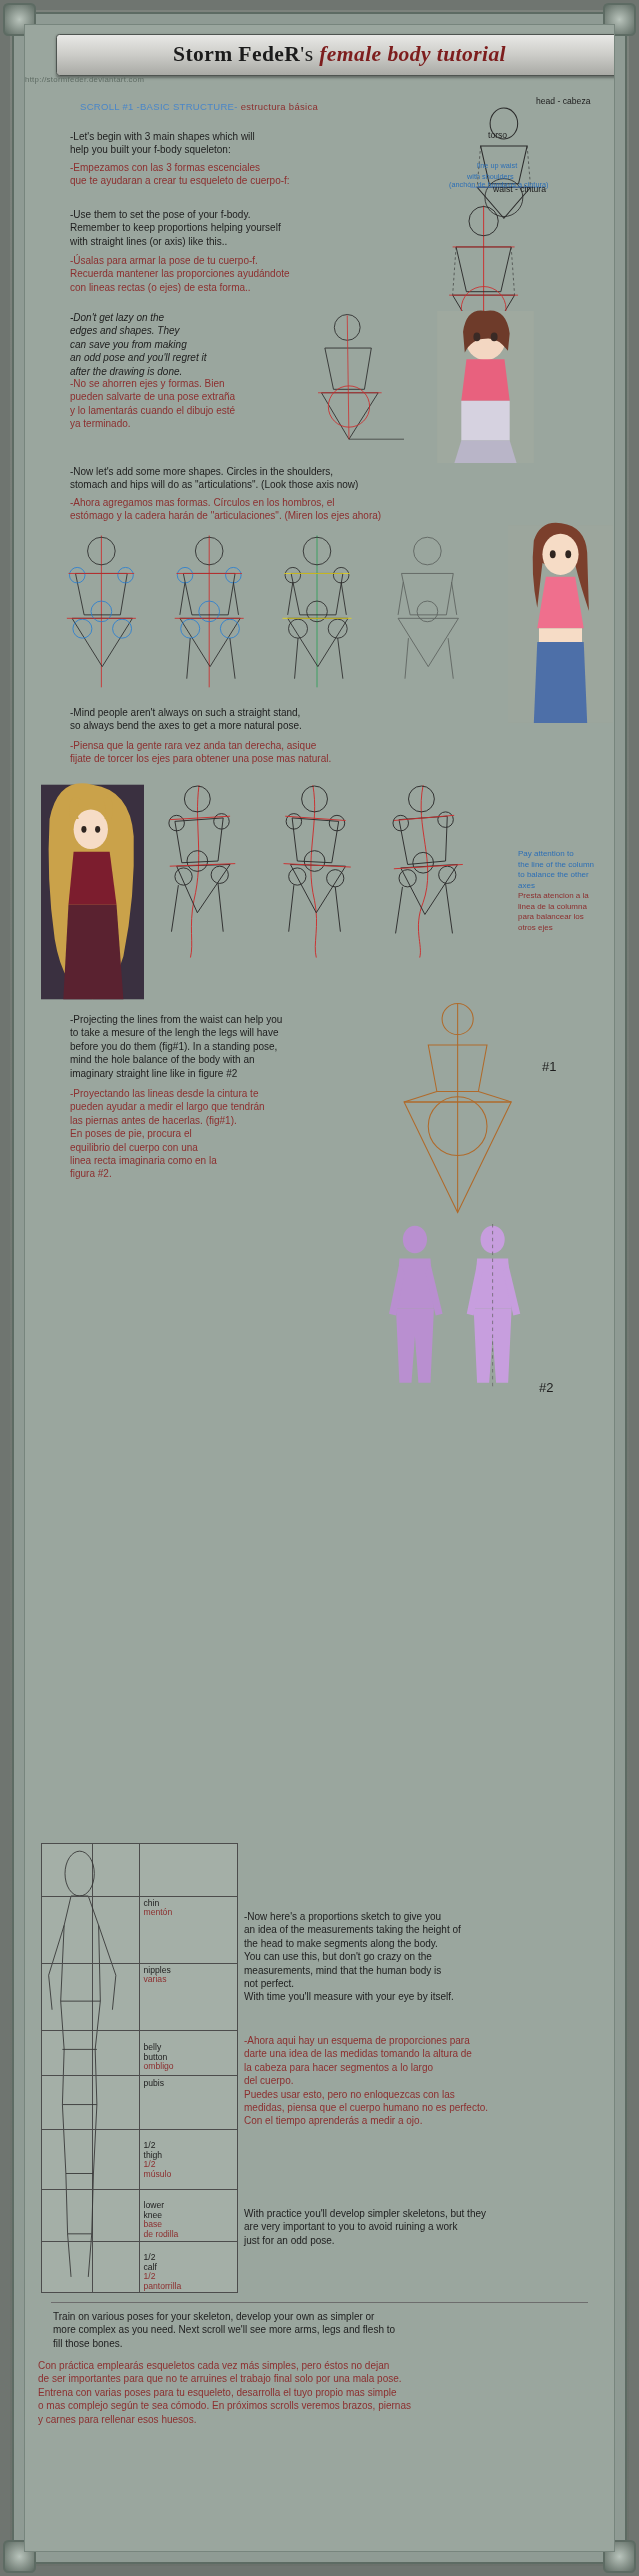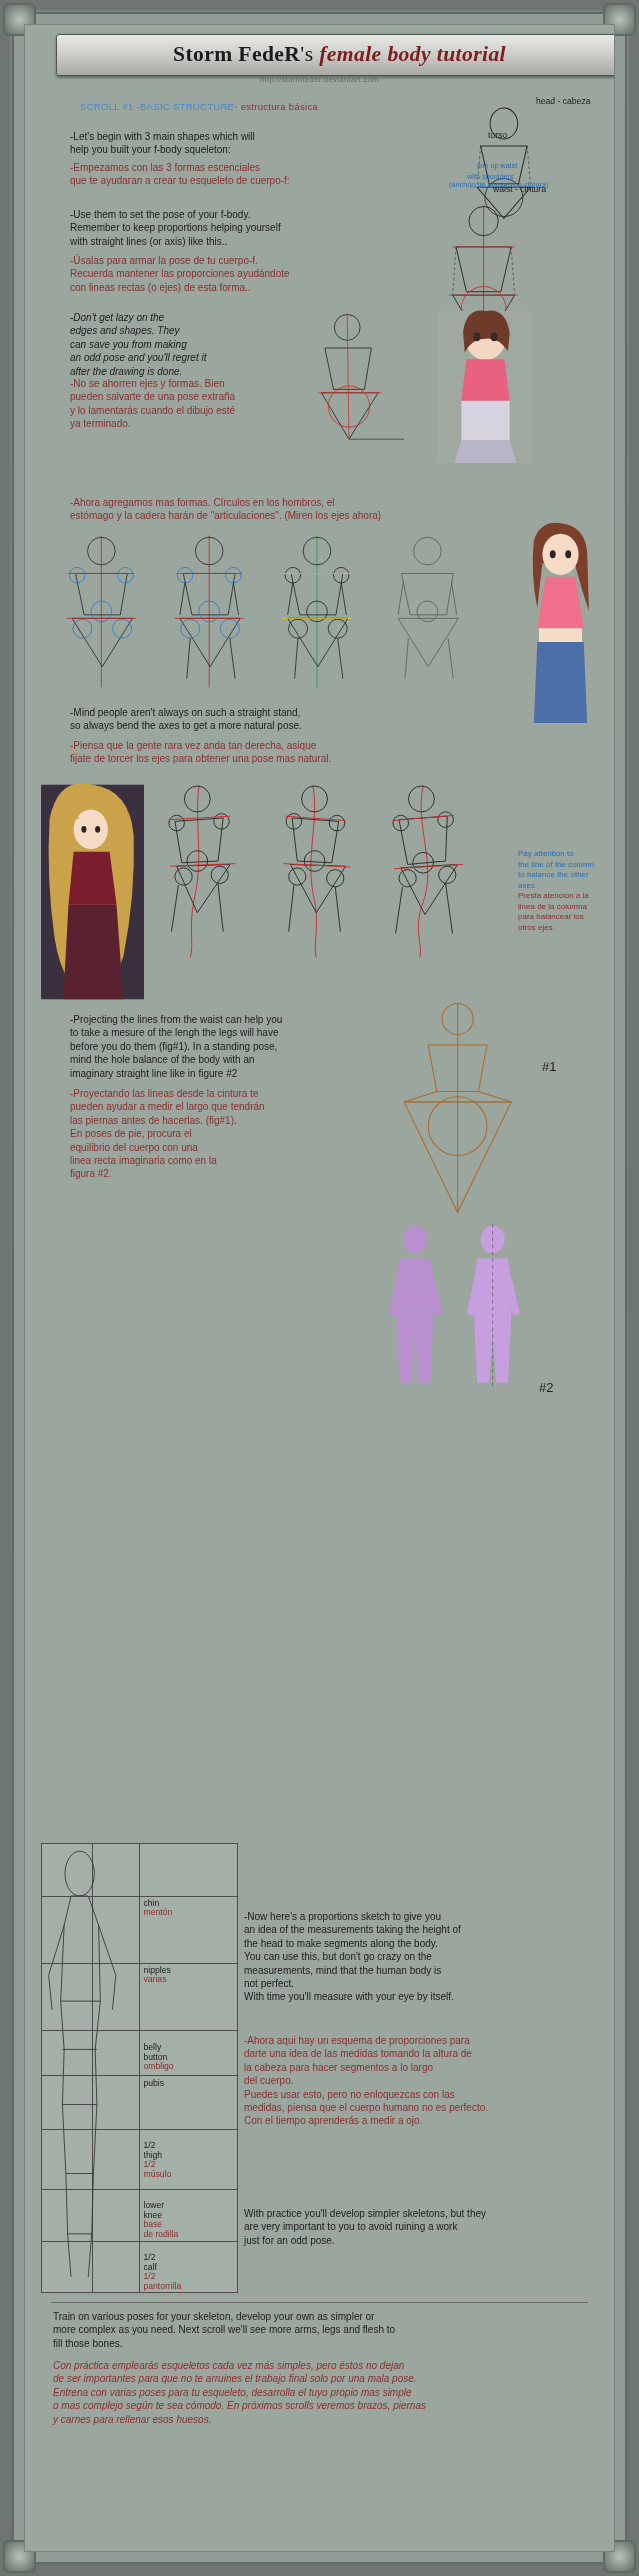--- a/index.html
+++ b/index.html
@@ -60,21 +60,21 @@
   .title-text{
     font-family:"Liberation Serif", serif;
     font-size:21.6px;
     color:#1b1b1b;
     letter-spacing:0.4px;
     white-space:nowrap;
   }
   .title-text .ital{font-style:italic;color:#7d1d1d;font-weight:bold;text-align:center;}
   .title-text .bold{font-weight:bold;}
   .subtitle{
-    position:absolute;left:0;right:0;top:50px;text-align:center;
+    position:absolute;left:0;right:0;top:50px;
     font-size:7.8px;color:#5e6b63;letter-spacing:0.3px;
   }
 
   
   .tx{position:absolute;font-size:10px;line-height:1.34;white-space:pre-line;}
   .en{color:#1d1d1d;}
   .es{color:#8c2f2f;}
   .blue{color:#2d6fb5;}
   .tiny{font-size:7.3px;}
   .t9{font-size:8px;}
@@ -210,20 +210,22 @@
         <ellipse cx="56" cy="30" rx="24" ry="27" fill="#f3d7c2"></ellipse>
         <path d="M30 24 Q34 -4 56 0 Q80 -4 84 26 L82 46 Q70 30 56 32 Q40 32 32 48 Z" fill="#6e3b2a"></path>
         <path d="M34 56 L78 56 L84 104 L28 104 Z" fill="#e8617e"></path>
         <rect x="28" y="104" width="56" height="46" fill="#d6d2e0"></rect>
         <path d="M28 150 L84 150 L92 176 L20 176 Z" fill="#b9b5c8"></path>
         <ellipse cx="46" cy="30" rx="4" ry="5" fill="#3a2a25"></ellipse>
         <ellipse cx="66" cy="30" rx="4" ry="5" fill="#3a2a25"></ellipse>
       </svg>
     </div>
 
+    <div class="tx en" style="left:45px;top:440px;width:423px;">-Now let's add some more shapes. Circles in the shoulders,
+stomach and hips will do as "articulations". (Look those axis now)</div>
     <div class="tx es" style="left:45px;top:471px;width:431px;">-Ahora agregamos mas formas. Círculos en los hombros, el
 estómago y la cadera harán de "articulaciones". (Miren los ejes ahora)</div>
 
     <div class="art" style="left:15.5px;top:507px;">
       <svg width="483" height="164" viewBox="0 0 560 190">
         <g stroke-width="1" fill="none">
 
           <g transform="translate(10,0)">
             <line x1="60" y1="4" x2="60" y2="180" stroke="#cc2d2d"></line>
             <circle cx="60" cy="22" r="16" stroke="#2b2b2b"></circle>
@@ -493,21 +495,21 @@
 
     <div class="tx en" style="left:219px;top:2182px;width:371px;">With practice you'll develop simpler skeletons, but they
 are very important to you to avoid  ruining  a work
 just for an odd pose.</div>
 
     <div class="footer-line" style="top:2277px;"></div>
 
     <div class="tx en" style="left:28px;top:2285px;width:552px;">Train on various poses for your skeleton, develop your own as simpler or
 more complex as you need. Next scroll we'll see more arms, legs and flesh to
 fill those bones.</div>
-    <div class="tx es" style="left:28px;top:2334px;width:561px;font-style:italic;">Con práctica emplearás esqueletos cada vez más simples, pero éstos no dejan
+    <div class="tx es" style="left:13px;top:2334px;width:561px;">Con práctica emplearás esqueletos cada vez más simples, pero éstos no dejan
 de ser importantes para que no te arruines el trabajo final solo por una mala pose.
 Entrena con varias poses para tu esqueleto, desarrolla el tuyo propio mas simple
 o mas complejo según te sea cómodo. En próximos scrolls veremos brazos, piernas
 y carnes para rellenar esos huesos.</div>
 
   </div>
 </div>
 
 
 </body></html>

